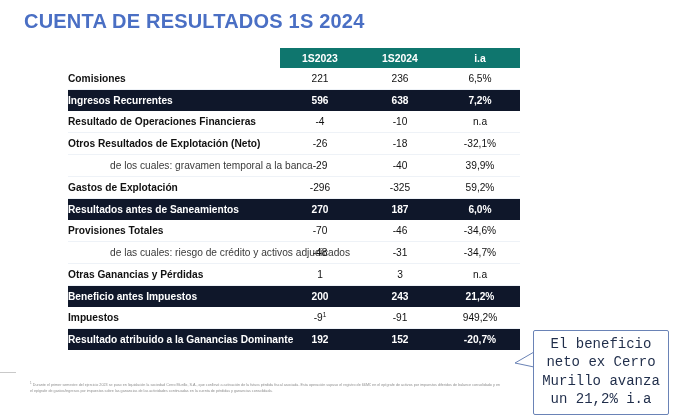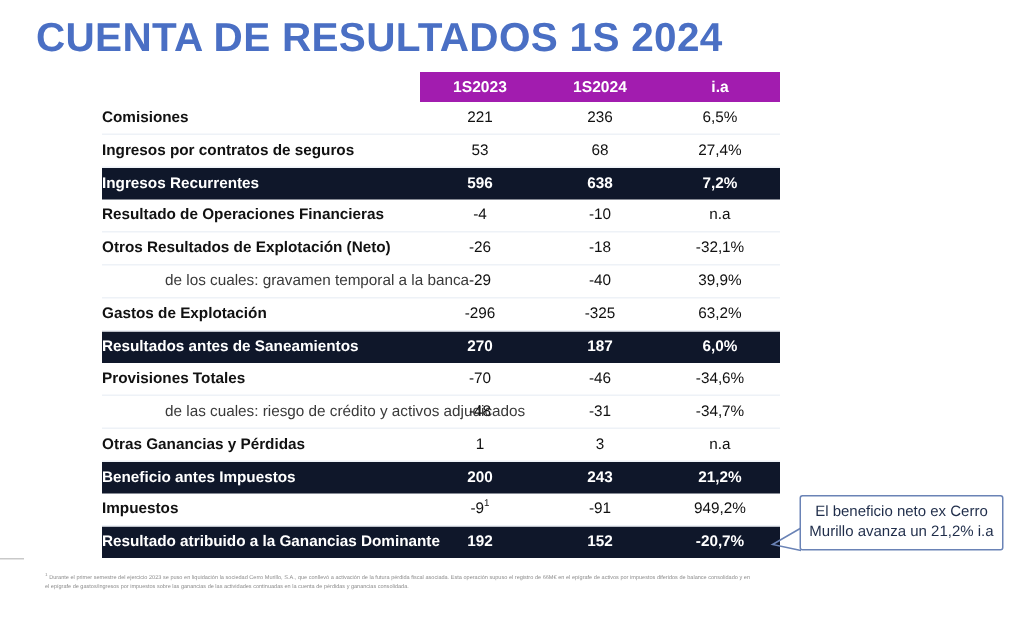--- a/index.html
+++ b/index.html
@@ -14,21 +14,21 @@
     overflow: hidden;
     font-family: "Liberation Sans", sans-serif;
     color: #1a1a1a;
   }
 
   
   .page-title {
     position: absolute;
     left: 24px;
     top: 10px;
-    font-size: 27px;
+    font-size: 20px;
     font-weight: bold;
     letter-spacing: 0.2px;
     color: #4a6fc4;
     white-space: nowrap;
   }
 
   
   .table-wrap {
     position: absolute;
     left: 68px;
@@ -47,21 +47,21 @@
   table.fin td, table.fin th {
     padding: 0;
     height: 21px;
     font-size: 10.2px;
     vertical-align: middle;
     white-space: nowrap;
   }
 
   
   tr.head-row th {
-    background: #a21caf;
+    background: #0f766e;
     color: #ffffff;
     font-weight: bold;
     font-size: 10.4px;
     text-align: center;
     height: 20px;
   }
   tr.head-row th.blank {
     background: transparent;
   }
 
@@ -107,24 +107,25 @@
   .callout {
     position: absolute;
     left: 533px;
     top: 330px;
     width: 136px;
     box-sizing: border-box;
     border: 1px solid #6a83b6;
     background: #ffffff;
     border-radius: 2px;
     padding: 4px 5px 5px 5px;
-    font-size: 10px;
+    font-size: 14px;
     line-height: 1.32;
     text-align: center;
     color: #1f2d4a;
+    font-family: Liberation Mono, monospace;
   }
   .callout-tail {
     position: absolute;
     left: 505px;
     top: 350px;
     width: 30px;
     height: 20px;
     pointer-events: none;
   }
 
@@ -175,26 +176,20 @@
         <th>i.a</th>
       </tr>
     </thead>
     <tbody id="fin-body">
         <tr class="plain">
           <td class="label">Comisiones</td>
           <td class="num">221</td>
           <td class="num">236</td>
           <td class="num">6,5%</td>
         </tr>
-        <tr class="plain">
-          <td class="label">Ingresos por contratos de seguros</td>
-          <td class="num">53</td>
-          <td class="num">68</td>
-          <td class="num">27,4%</td>
-        </tr>
         <tr class="hl">
           <td class="label">Ingresos Recurrentes</td>
           <td class="num">596</td>
           <td class="num">638</td>
           <td class="num">7,2%</td>
         </tr>
         <tr class="plain">
           <td class="label">Resultado de Operaciones Financieras</td>
           <td class="num">-4</td>
           <td class="num">-10</td>
@@ -209,21 +204,21 @@
         <tr class="plain">
           <td class="label sub">de los cuales: gravamen temporal a la banca</td>
           <td class="num">-29</td>
           <td class="num">-40</td>
           <td class="num">39,9%</td>
         </tr>
         <tr class="plain">
           <td class="label">Gastos de Explotación</td>
           <td class="num">-296</td>
           <td class="num">-325</td>
-          <td class="num">63,2%</td>
+          <td class="num">59,2%</td>
         </tr>
         <tr class="hl">
           <td class="label">Resultados antes de Saneamientos</td>
           <td class="num">270</td>
           <td class="num">187</td>
           <td class="num">6,0%</td>
         </tr>
         <tr class="plain">
           <td class="label">Provisiones Totales</td>
           <td class="num">-70</td>

